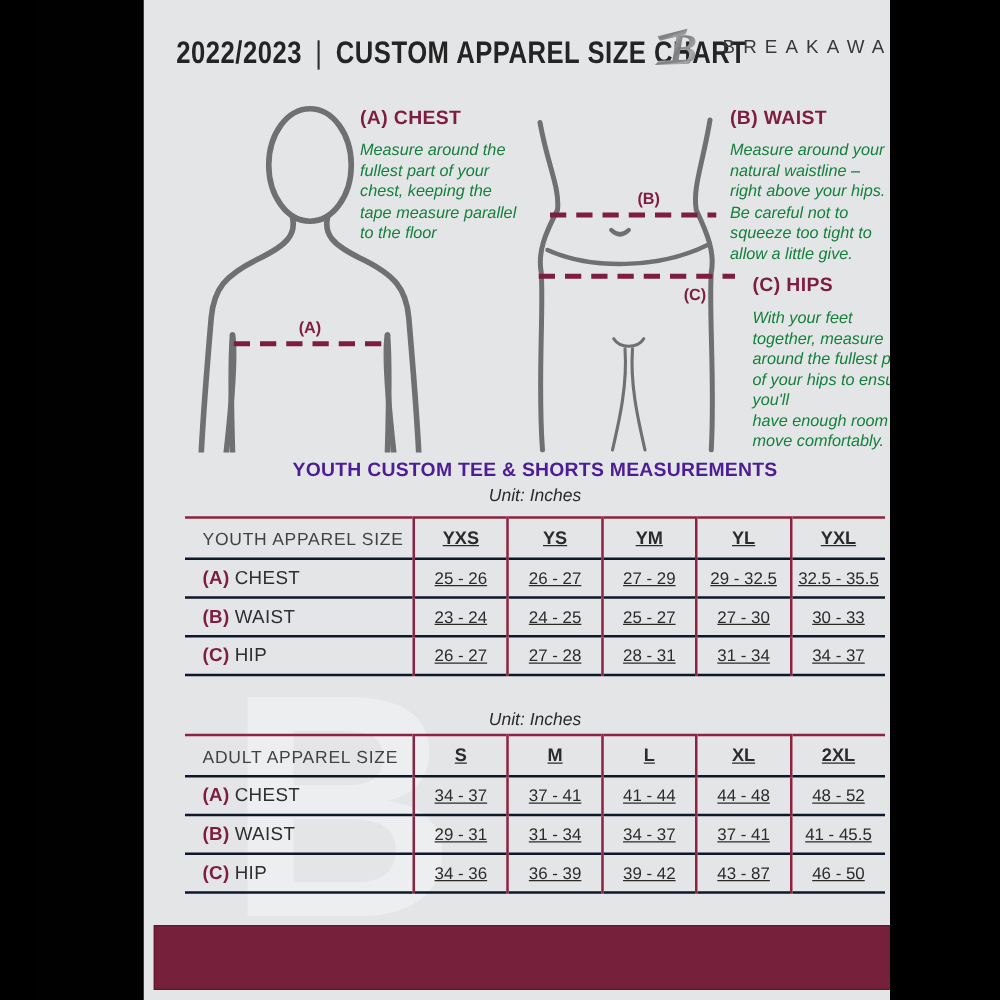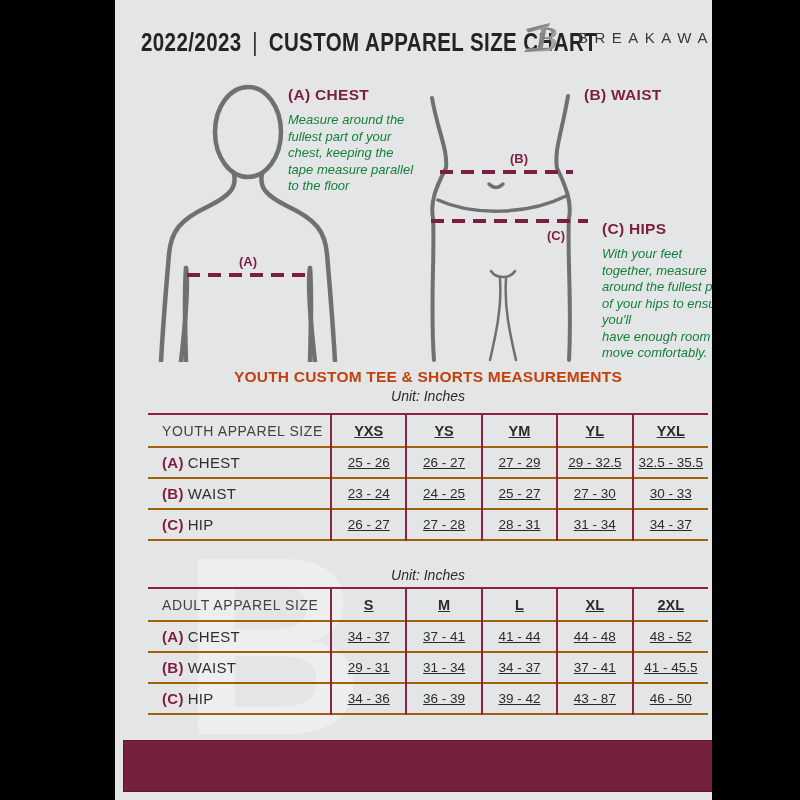--- a/index.html
+++ b/index.html
@@ -22,30 +22,30 @@
   .gb-chest{left:173px;top:86px;width:165px;}
   .gb-waist{left:469px;top:86px;width:152px;}
   .gb-hips{left:487px;top:220px;width:152px;}
   .guide-heading{font-size:15.5px;font-weight:800;color:#7e1e3e;letter-spacing:0.3px;}
   .guide-body{margin-top:8px;font-size:13px;font-style:italic;font-weight:500;color:#15803d;
               line-height:16.5px;white-space:pre-line;}
   .marker-label{font-family:"Liberation Sans",sans-serif;font-size:13px;font-weight:800;fill:#7e1e3e;}
 
   
   .tbl-title{position:absolute;left:33px;width:560px;text-align:center;font-size:15.5px;
-             font-weight:700;color:#c2410c;letter-spacing:0.2px;z-index:1;}
+             font-weight:700;color:#4c1d95;letter-spacing:0.2px;z-index:1;}
   .tbl-unit{position:absolute;left:33px;width:560px;text-align:center;font-size:14px;
             font-style:italic;font-weight:500;color:#2b2b2b;z-index:1;}
   .t-youth-title{top:368px;} .t-youth-unit{top:388px;}
   .t-adult-title{top:548px;} .t-adult-unit{top:567px;}
   .size-table{position:absolute;left:33px;width:560px;border-collapse:collapse;table-layout:fixed;
               z-index:1;background:transparent;}
   .tbl-youth{top:413px;} .tbl-adult{top:587px;}
   .size-table{border-top:2px solid #8c2342;border-bottom:2px solid #8c2342;}
-  .size-table tr{border-bottom:2px solid #a16207;}
+  .size-table tr{border-bottom:2px solid #0f172a;}
   .size-table th + th, .size-table td + td{border-left:2px solid #8c2342;text-decoration:underline;}
   .size-table col.c-label{width:183px;}
   .size-table th{height:29px;font-size:14.5px;font-weight:700;color:#2b2b2b;text-align:center;}
   .size-table th.label-head{text-align:left;padding-left:14px;font-weight:400;color:#424244;
                             font-size:14px;letter-spacing:0.6px;}
   .size-table td{height:27px;font-size:13.5px;color:#2b2b2b;text-align:center;}
   .size-table td.row-label{text-align:left;padding-left:14px;font-size:15px;color:#2f2f31;
                            letter-spacing:0.3px;}
   .size-table td.row-label b{color:#7e1e3e;font-weight:800;margin-right:4px;}
 
@@ -114,20 +114,26 @@
     <div class="guide-block gb-chest">
       <div class="guide-heading">(A) CHEST</div>
       <div class="guide-body">Measure around the
 fullest part of your
 chest, keeping the
 tape measure parallel
 to the floor</div>
     </div>
     <div class="guide-block gb-waist">
       <div class="guide-heading">(B) WAIST</div>
+      <div class="guide-body">Measure around your
+natural waistline –
+right above your hips.
+Be careful not to
+squeeze too tight to
+allow a little give.</div>
     </div>
     <div class="guide-block gb-hips">
       <div class="guide-heading">(C) HIPS</div>
       <div class="guide-body">With your feet
 together, measure
 around the fullest part
 of your hips to ensure
 you'll
 have enough room to
 move comfortably.</div>

